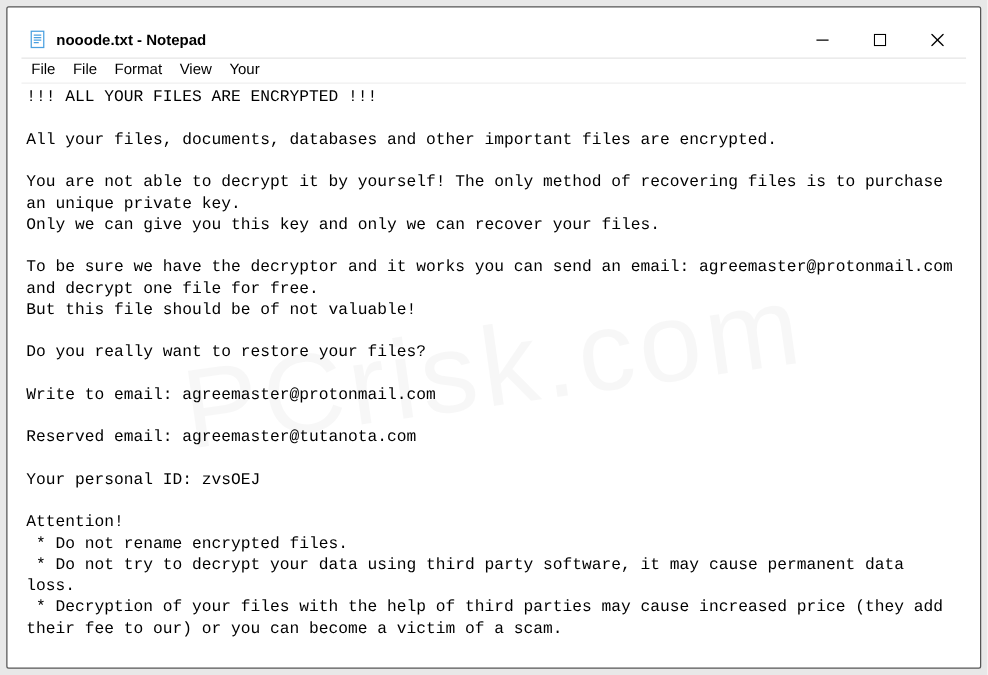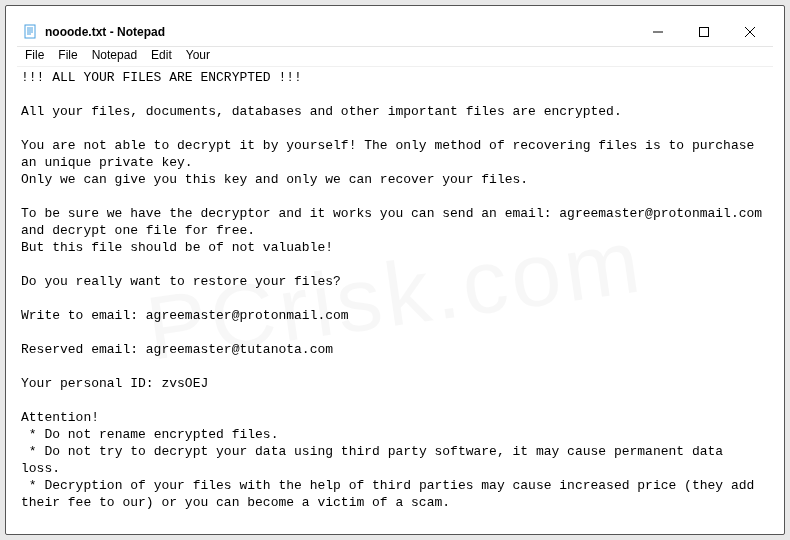--- a/index.html
+++ b/index.html
@@ -130,22 +130,22 @@
               <line x1="0" y1="0" x2="10" y2="10" stroke="#000" stroke-width="1"></line>
               <line x1="10" y1="0" x2="0" y2="10" stroke="#000" stroke-width="1"></line>
             </svg>
         </div>
       </div>
     </div>
 
     <div class="menubar">
       <span class="menu-item">File</span>
       <span class="menu-item">File</span>
-      <span class="menu-item">Notepad</span>
-      <span class="menu-item">Edit</span>
+      <span class="menu-item">Format</span>
+      <span class="menu-item">View</span>
       <span class="menu-item">Your</span>
     </div>
 
     <div class="content"><span>!!! ALL YOUR FILES ARE ENCRYPTED !!!
 
 All your files, documents, databases and other important files are encrypted.
 
 You are not able to decrypt it by yourself! The only method of recovering files is to purchase an unique private key.
 Only we can give you this key and only we can recover your files.
 

